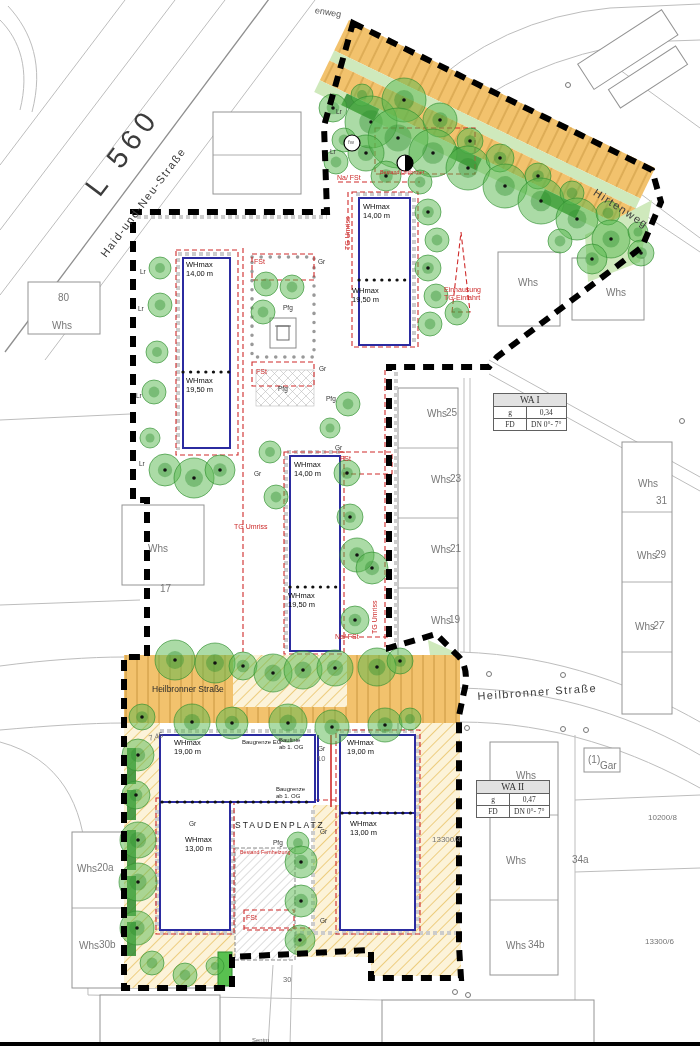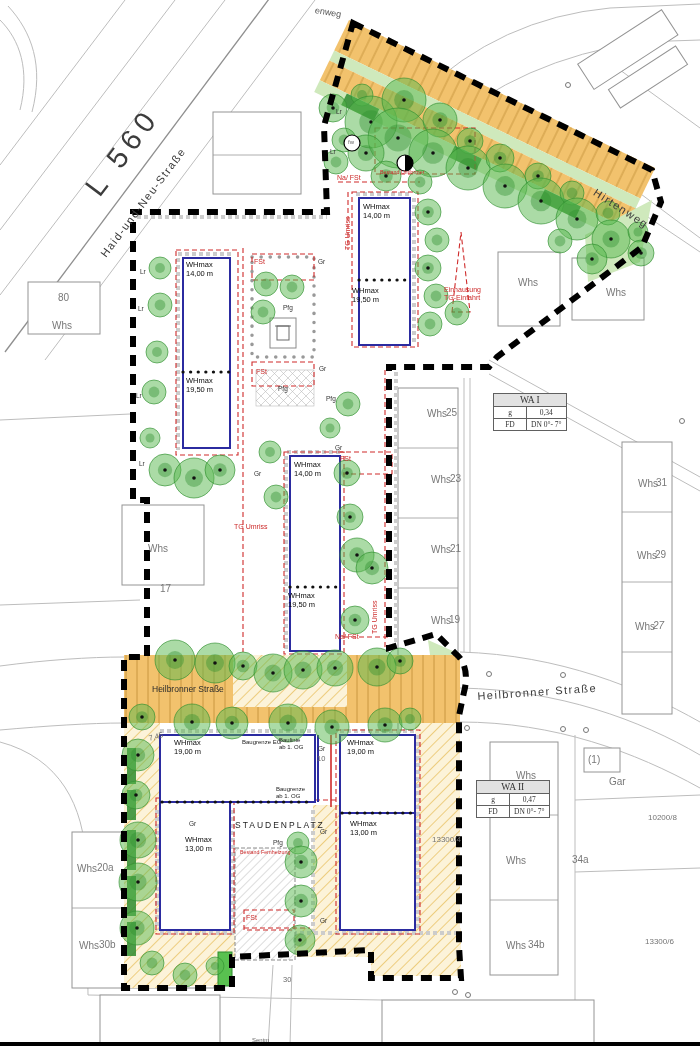--- a/index.html
+++ b/index.html
@@ -692,28 +692,28 @@
       <span class="lbl c-whs" style="left: 606px; top: 287px;">Whs</span>
       <span class="lbl c-whs" style="left: 427px; top: 408px;">Whs</span>
       <span class="lbl c-whs" style="left: 446px; top: 407px;">25</span>
       <span class="lbl c-whs" style="left: 431px; top: 474px;">Whs</span>
       <span class="lbl c-whs" style="left: 450px; top: 473px;">23</span>
       <span class="lbl c-whs" style="left: 431px; top: 544px;">Whs</span>
       <span class="lbl c-whs" style="left: 450px; top: 543px;">21</span>
       <span class="lbl c-whs" style="left: 431px; top: 615px;">Whs</span>
       <span class="lbl c-whs" style="left: 449px; top: 614px;">19</span>
       <span class="lbl c-whs" style="left: 638px; top: 478px;">Whs</span>
-      <span class="lbl c-whs" style="left: 656px; top: 477px;">31</span>
+      <span class="lbl c-whs" style="left: 656px; top: 495px;">31</span>
       <span class="lbl c-whs" style="left: 637px; top: 550px;">Whs</span>
       <span class="lbl c-whs" style="left: 655px; top: 549px;">29</span>
       <span class="lbl c-whs" style="left: 635px; top: 621px;">Whs</span>
       <span class="lbl c-whs" style="left: 653px; top: 620px; font-style: italic;">27</span>
       <span class="lbl c-whs" style="left: 516px; top: 770px;">Whs</span>
       <span class="lbl c-whs" style="left: 588px; top: 754px;">(1)</span>
-      <span class="lbl c-whs" style="left: 600px; top: 776px; margin-left: 9px;">Gar</span>
+      <span class="lbl c-whs" style="left: 600px; top: 760px;">Gar</span>
       <span class="lbl c-whs" style="left: 506px; top: 855px;">Whs</span>
       <span class="lbl c-whs" style="left: 528px; top: 854px; margin-left: 44px;">34a</span>
       <span class="lbl c-whs" style="left: 506px; top: 940px;">Whs</span>
       <span class="lbl c-whs" style="left: 528px; top: 939px;">34b</span>
       <span class="lbl c-whs" style="left: 77px; top: 863px;">Whs</span>
       <span class="lbl c-whs" style="left: 97px; top: 862px;">20a</span>
       <span class="lbl c-whs" style="left: 79px; top: 940px;">Whs</span>
       <span class="lbl c-whs" style="left: 99px; top: 939px;">30b</span>
     </div>
 

